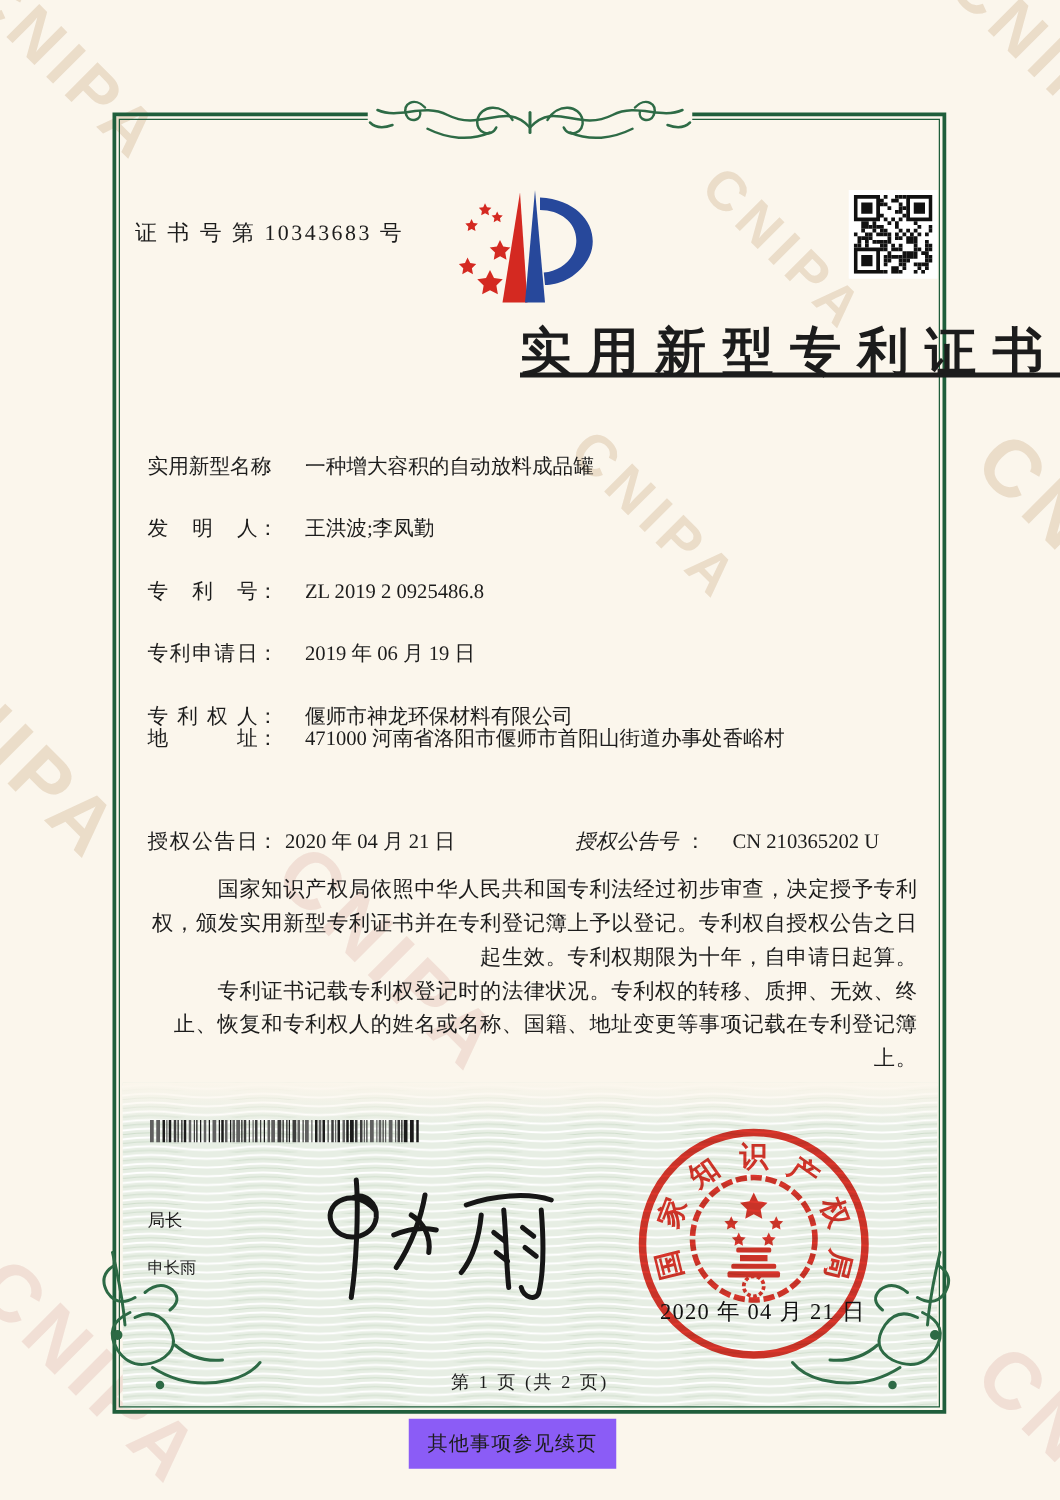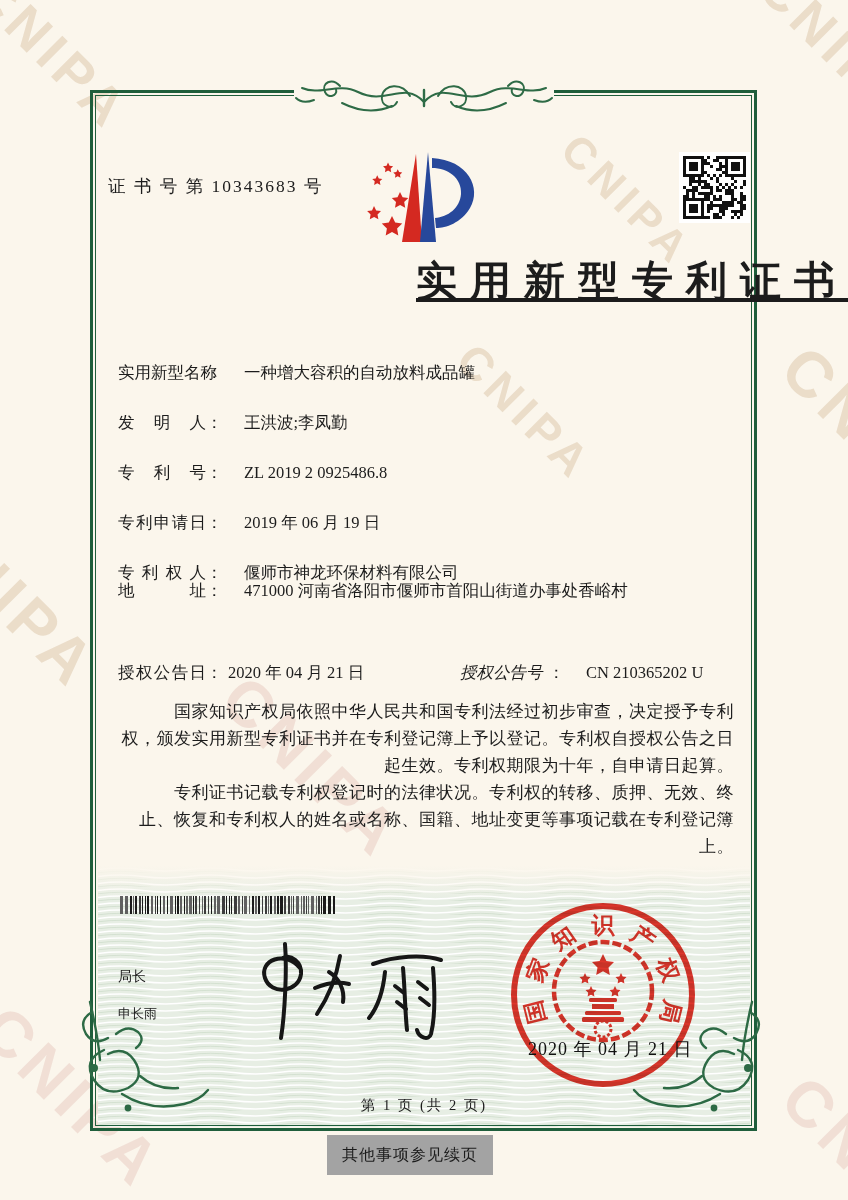--- a/index.html
+++ b/index.html
@@ -33,21 +33,21 @@
   .body-text p{margin:0;text-indent:2em;font-size:17px;line-height:27px;letter-spacing:.5px;}
   
   .barcode{position:absolute;left:120px;top:896px;z-index:6;}
   .director-title{position:absolute;left:118px;top:968px;font-size:14px;z-index:6;}
   .director-name{position:absolute;left:118px;top:1005px;font-size:13px;z-index:6;}
   .signature{position:absolute;left:245px;top:938px;z-index:7;}
   .seal{position:absolute;left:505px;top:897px;z-index:7;mix-blend-mode:multiply;opacity:.95;}
   .seal-date{position:absolute;left:528px;top:1037px;font-size:18px;letter-spacing:1px;color:#111;z-index:8;}
   .page-number{position:absolute;left:0;right:0;top:1096px;text-align:center;font-size:14.5px;
                letter-spacing:2px;z-index:6;}
-  .cont-note{position:absolute;left:327px;top:1135px;width:166px;height:40px;background:#a3a3a3;
+  .cont-note{position:absolute;left:327px;top:1135px;width:166px;height:40px;background:#8b5cf6;
              display:flex;align-items:center;justify-content:center;font-size:16px;letter-spacing:1px;z-index:6;}
 </style>
 </head>
 <body>
 
 <div class="page">
 
   <div class="wm" style="left:-45px;top:20px;">CNIPA</div>
   <div class="wm" style="left:740px;top:15px;">CNIPA</div>
   <div class="wm" style="left:545px;top:175px;font-size:44px;">CNIPA</div>

